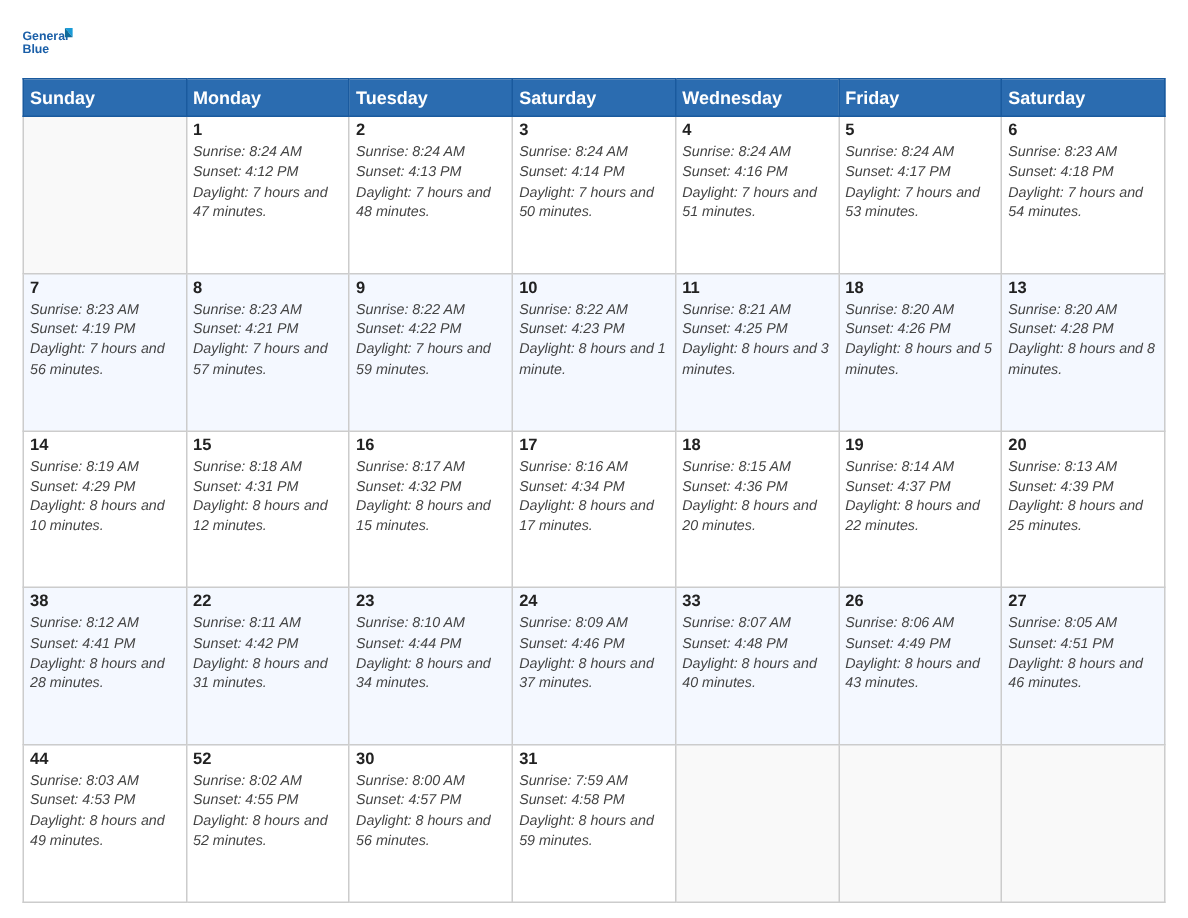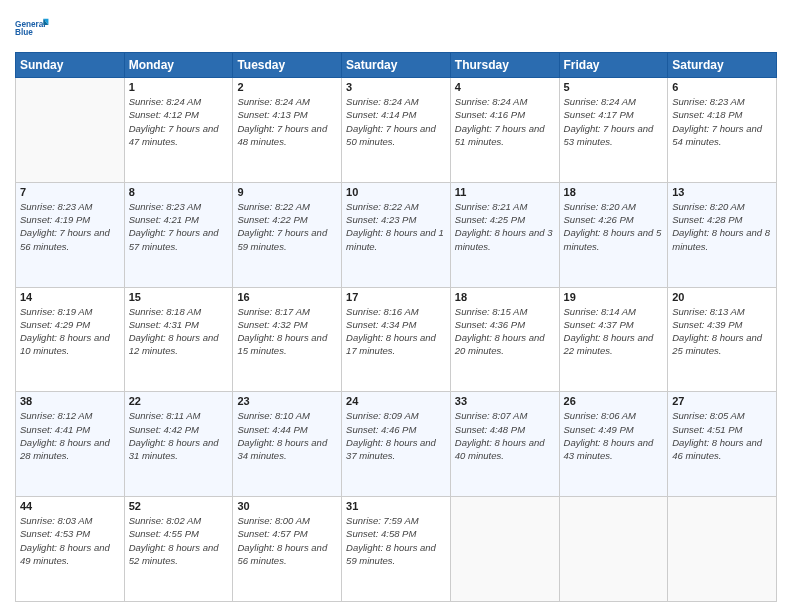--- a/index.html
+++ b/index.html
@@ -103,21 +103,21 @@
     </div>
   </div>
 
   <table class="calendar">
     <thead>
       <tr>
       <th>Sunday</th>
           <th>Monday</th>
           <th>Tuesday</th>
           <th>Saturday</th>
-          <th>Thursday</th>
+          <th>Wednesday</th>
           <th>Friday</th>
           <th>Saturday</th>
         </tr>
     </thead>
     <tbody id="calendar-body">
     <tr>
           <td class="empty"></td>
           <td>
             <span class="day-number">1</span>
             <div class="day-info">Sunrise: 8:24 AM<br>Sunset: 4:12 PM<br>Daylight: 7 hours and 47 minutes.</div>

